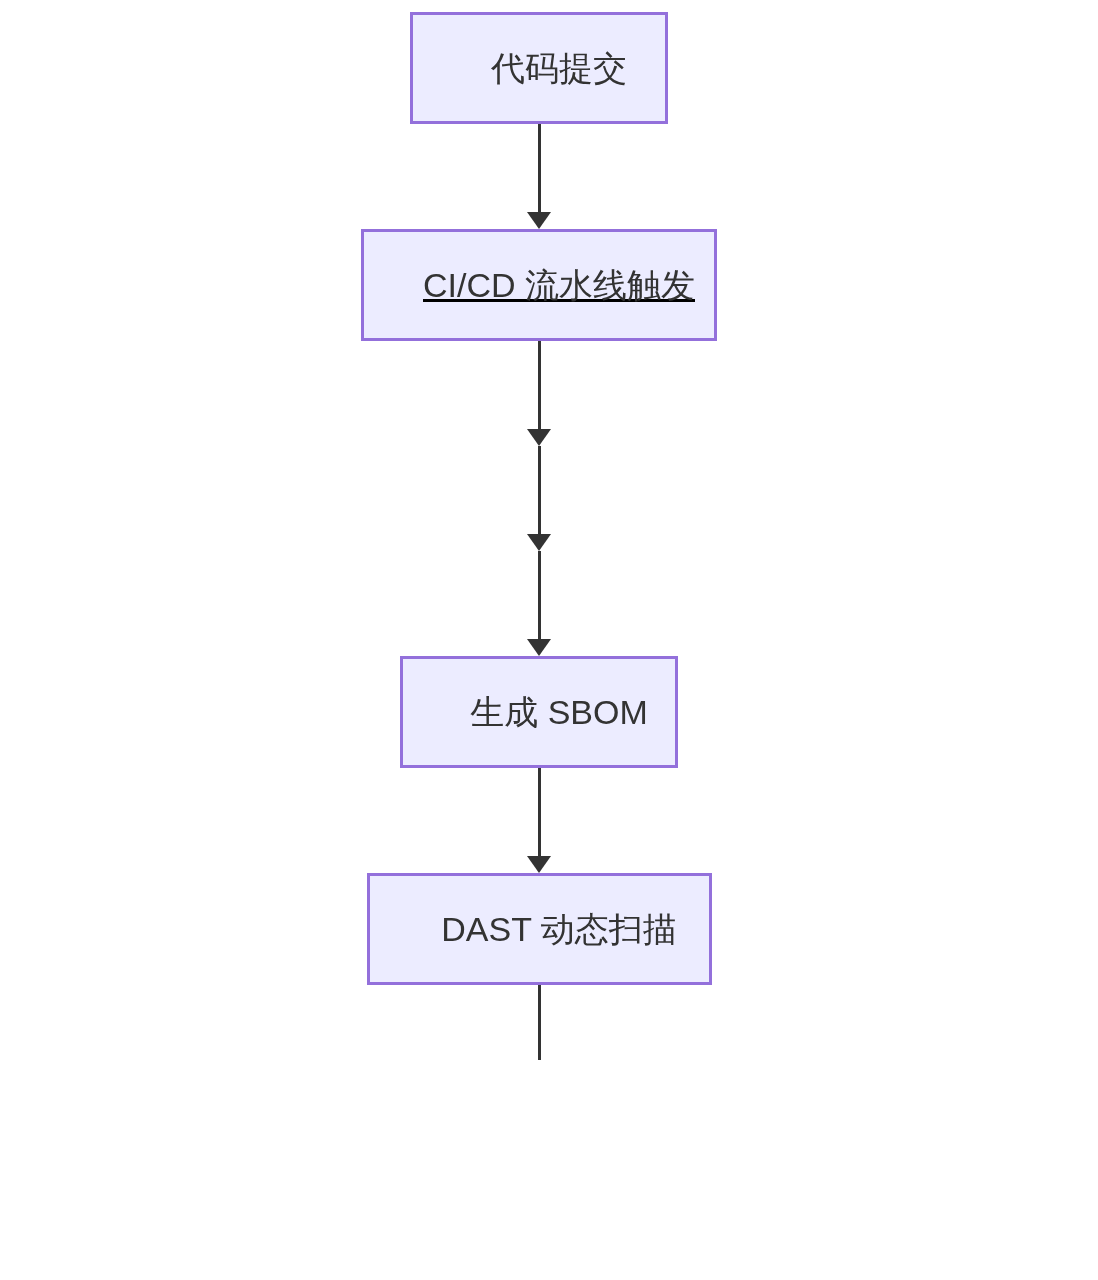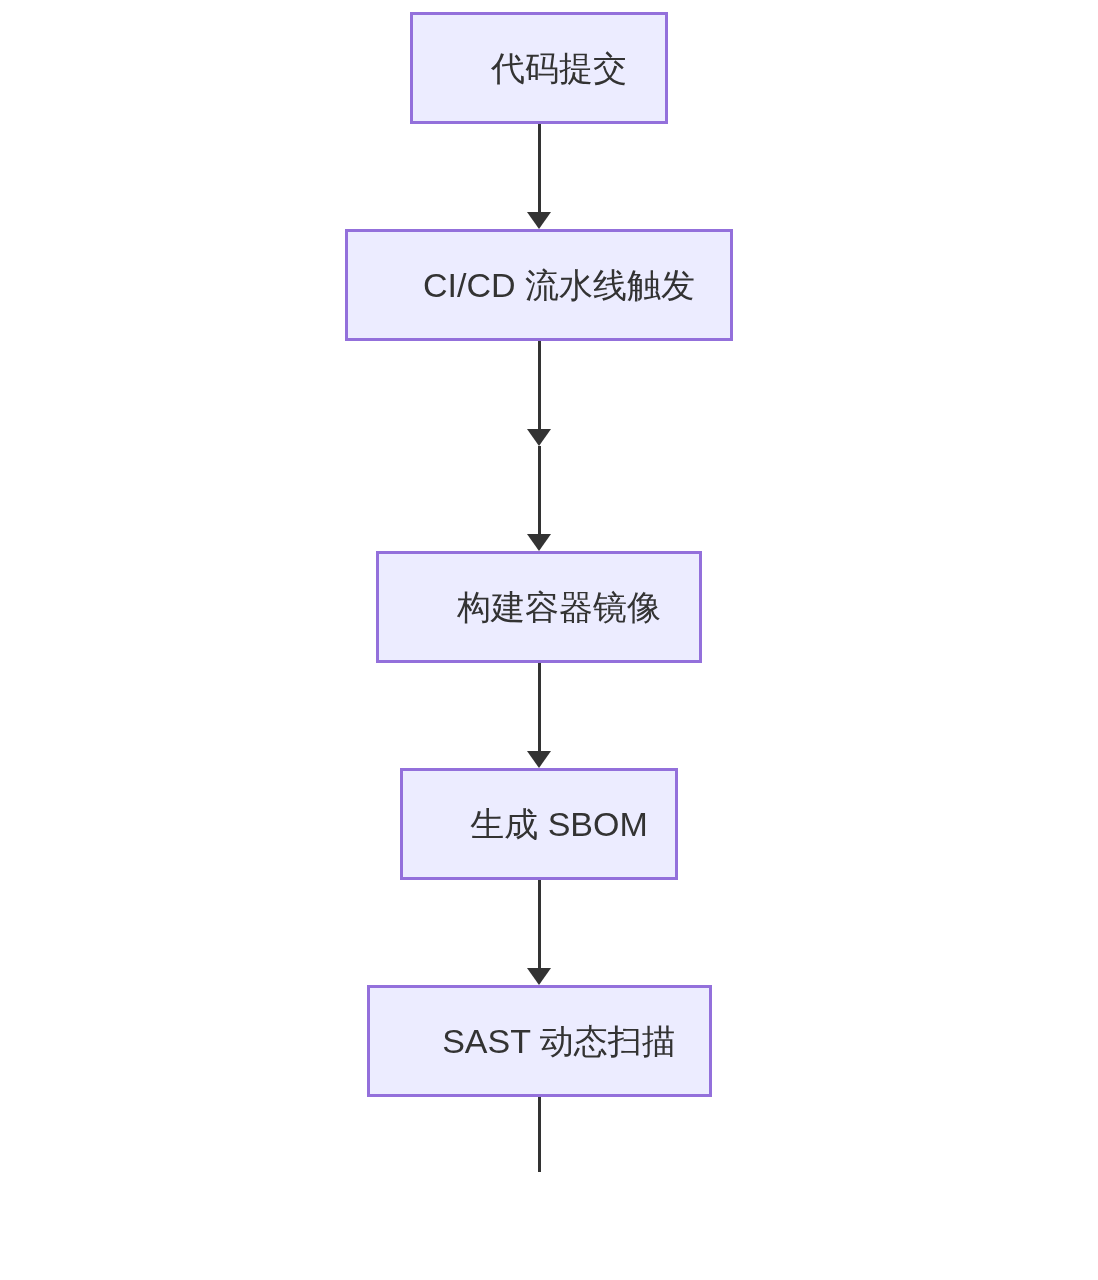--- a/index.html
+++ b/index.html
@@ -37,21 +37,21 @@
   }
   .node .node-label {
     font-size: 34px;
     line-height: 1;
     color: #333333;
     white-space: nowrap;
     text-align: center;
   }
   
   .n0 { width: 258px; }
-  .n1 { width: 388px; }
+  .n1 { width: 356px; text-decoration: underline; }
   .n2 { width: 341px; }
   .n3 { width: 326px; }
   .n4 { width: 278px; }
   .n5 { width: 345px; }
 
   .connector {
     height: 105px;
     display: flex;
     flex-direction: column;
     align-items: center;
@@ -97,40 +97,37 @@
       <div class="edge-line"></div>
       <div class="arrowhead"></div>
     </div>
 
 
     <div class="connector">
       <div class="edge-line"></div>
       <div class="arrowhead"></div>
     </div>
 
-    <div class="node n3">
-      <span class="node-label">构建容器镜像</span>
-    </div>
 
     <div class="connector">
       <div class="edge-line"></div>
       <div class="arrowhead"></div>
     </div>
 
     <div class="node n4">
       <span class="node-label">生成 SBOM</span>
     </div>
 
     <div class="connector">
       <div class="edge-line"></div>
       <div class="arrowhead"></div>
     </div>
 
     <div class="node n5">
-      <span class="node-label">SAST 动态扫描</span>
+      <span class="node-label">DAST 动态扫描</span>
     </div>
 
     <div class="connector tail">
       <div class="edge-line"></div>
     </div>
 
   </div>
 </div>
 
 </body></html>

